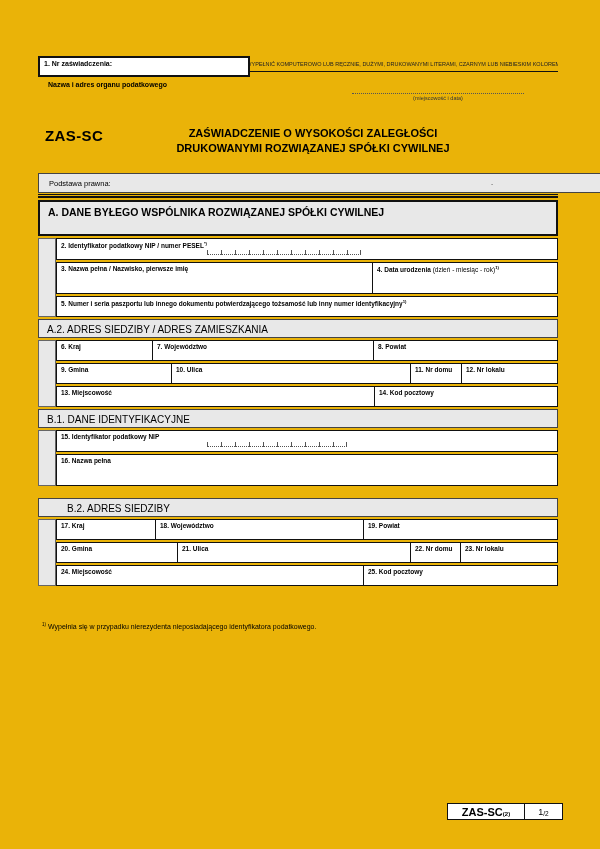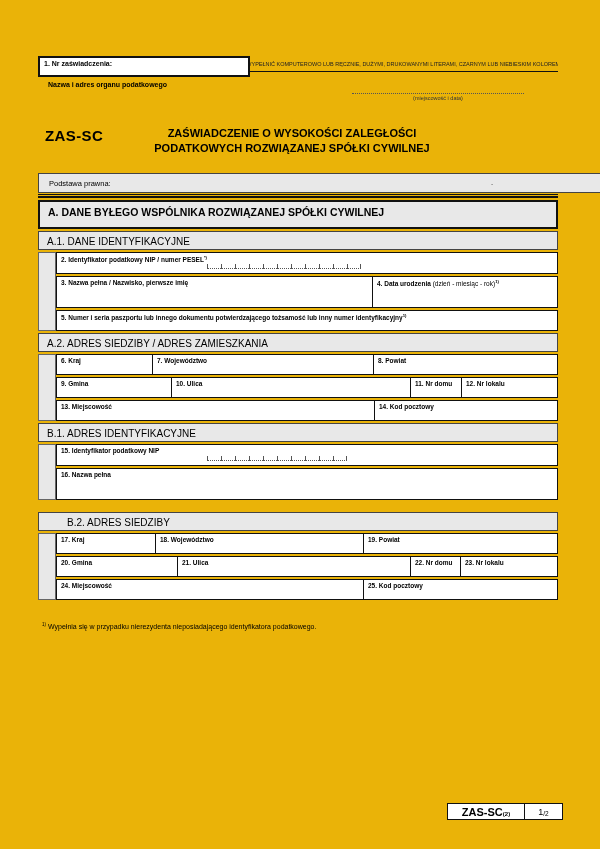--- a/index.html
+++ b/index.html
@@ -22,21 +22,21 @@
     white-space:nowrap; overflow:hidden;
   }
   .authority { position:absolute; left:48px; top:81px; font-size:7px; font-weight:bold; }
   .place-date { position:absolute; left:352px; top:84px; width:172px; }
   .place-date .dots { height:9px; border-bottom:1px dotted #555; }
   .place-date .cap { text-align:center; font-size:5.5px; color:#333; margin-top:1px; }
 
   
   .form-code-big { position:absolute; left:45px; top:127px; font-size:15px; font-weight:bold; letter-spacing:0.4px; }
   .main-title {
-    position:absolute; left:107px; top:126px; width:370px; text-align:center;
+    position:absolute; left:128px; top:126px; width:370px; text-align:center;
     font-size:11px; font-weight:bold; line-height:14.5px;
   }
 
   
   .legal {
     position:absolute; left:38px; top:173px; width:596px; height:20px;
     background:#e8e8e8; border:1px solid #444; box-sizing:border-box;
     font-size:7.5px; display:flex; align-items:center;
   }
   .legal .lbl { margin-left:10px; }
@@ -44,21 +44,21 @@
   .legal .dot { position:absolute; left:452px; top:4px; }
   .legal-sep {
     position:absolute; left:38px; top:194px; width:520px; height:4px;
     border-top:1px solid #111; border-bottom:2px solid #111; box-sizing:border-box;
   }
 
   
   .body-col { position:absolute; left:38px; top:200px; width:520px; display:flex; flex-direction:column; }
   .sec-h {
     background:#e8e8e8; border:2px solid #111; box-sizing:border-box;
-    height:29px; font-size:10.5px; font-weight:bold; line-height:12px;
+    height:36px; font-size:10.5px; font-weight:bold; line-height:12px;
     padding:4px 16px 0 8px;
   }
   .sub-h {
     background:#e8e8e8; border:1px solid #444; box-sizing:border-box;
     height:19px; font-size:10px; line-height:11px; padding:4px 0 0 8px;
   }
   .mt2 { margin-top:2px; } .mt6 { margin-top:6px; } .mt12 { margin-top:12px;padding-left:28px; }
 
   .fblock { position:relative; padding-left:18px; margin-top:2px; display:flex; flex-direction:column; gap:2px; }
   .fblock::before {
@@ -111,33 +111,32 @@
   </div>
   <div class="authority">Nazwa i adres organu podatkowego</div>
   <div class="place-date">
     <div class="dots"></div>
     <div class="cap">(miejscowość i data)</div>
   </div>
 
   <div class="form-code-big">ZAS-SC</div>
   <div class="main-title">
     <div>ZAŚWIADCZENIE O WYSOKOŚCI ZALEGŁOŚCI</div>
-    <div>PODATKOWYCH ROZWIĄZANEJ SPÓŁKI CYWILNEJ</div>
+    <div>DRUKOWANYMI ROZWIĄZANEJ SPÓŁKI CYWILNEJ</div>
   </div>
 
   <div class="legal">
     <span class="lbl">Podstawa prawna:</span>
     <span class="dot">.</span>
   </div>
   <div class="legal-sep"></div>
 
   <div class="body-col">
 
     <div class="sec-h">A. DANE BYŁEGO WSPÓLNIKA ROZWIĄZANEJ SPÓŁKI CYWILNEJ</div>
-    <div class="sub-h mt2">A.1. DANE IDENTYFIKACYJNE</div>
 
     <div class="fblock">
       <div class="frow">
         <div class="fcell h22 grow">
           <span><span>2. Identyfikator podatkowy NIP / numer PESEL</span><sup>*)</sup></span>
           <span class="comb">
               <i></i>
               <i></i>
               <i></i>
               <i></i>
@@ -197,21 +196,21 @@
       <div class="frow">
         <div class="fcell h21" style="width:319px">
           <span>13. Miejscowość</span>
         </div>
         <div class="fcell h21 grow">
           <span>14. Kod pocztowy</span>
         </div>
       </div>
     </div>
 
-    <div class="sub-h mt2">B.1. ADRES IDENTYFIKACYJNE</div>
+    <div class="sub-h mt2">B.1. DANE IDENTYFIKACYJNE</div>
 
     <div class="fblock">
       <div class="frow">
         <div class="fcell h22 grow">
           <span>15. Identyfikator podatkowy NIP</span>
           <span class="comb">
               <i></i>
               <i></i>
               <i></i>
               <i></i>

